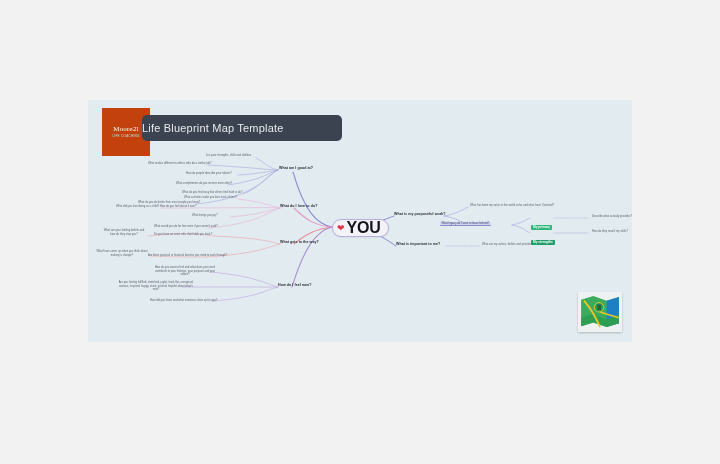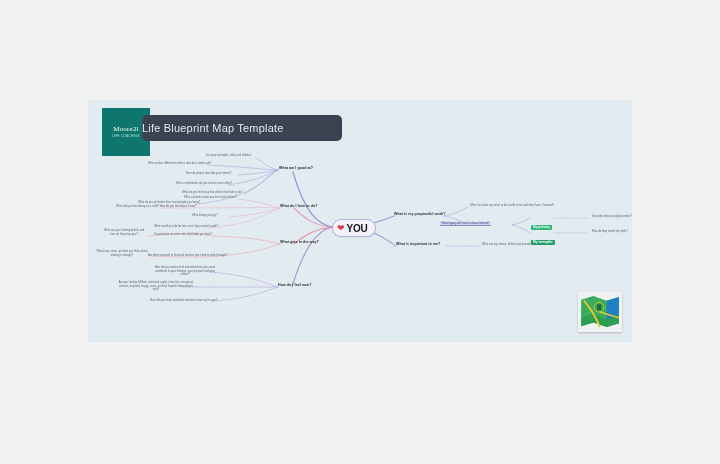--- a/index.html
+++ b/index.html
@@ -13,21 +13,21 @@
 
   
   #canvas{
     position:absolute;left:88px;top:100px;width:544px;height:242px;
     background:#e2ebf0;
   }
 
   
   #logo{
     position:absolute;left:14px;top:8px;width:48px;height:48px;
-    background:#0f766e;
+    background:#c2410c;
     display:flex;flex-direction:column;align-items:center;justify-content:center;
     overflow:hidden;
   }
   #logo .lg-main{
     font-size:7px;color:#ffffff;letter-spacing:.2px;line-height:8px;
     font-family:"Liberation Serif", serif;white-space:nowrap;
   }
   #logo .lg-sub{
     font-size:3px;color:#b8e4e4;letter-spacing:.3px;line-height:5px;
     white-space:nowrap;margin-top:1px;
@@ -47,21 +47,21 @@
 
   
   #core{
     position:absolute;left:244px;top:119px;
     height:16px;padding:0 7px 0 4px;
     background:#f3f2f8;border:1.1px solid #b9b2d8;border-radius:9px;
     display:flex;align-items:center;gap:2px;
     box-shadow:0 .5px 1.5px rgba(60,50,100,.12);
   }
   #core .hrt{font-size:9px;color:#e0384a;line-height:9px;}
-  #core .lbl{font-size:10px;font-weight:bold;color:#15161a;letter-spacing:-.2px;}
+  #core .lbl{font-size:16px;font-weight:bold;color:#15161a;letter-spacing:-.2px;}
 
   
   .node{position:absolute;white-space:nowrap;}
   .branch{
     font-size:3.6px;font-weight:bold;letter-spacing:.05px;color:#2b2b36;
   }
   .leaf{
     font-size:2.7px;color:#5c5f6b;letter-spacing:.02px;line-height:3.6px;
   }
   .leaf.multi{white-space:normal;text-align:center;}

